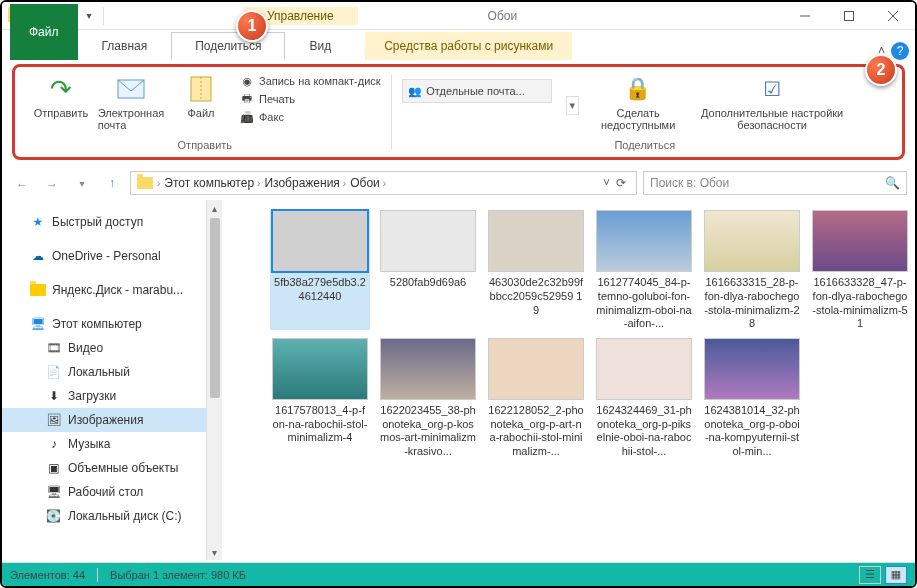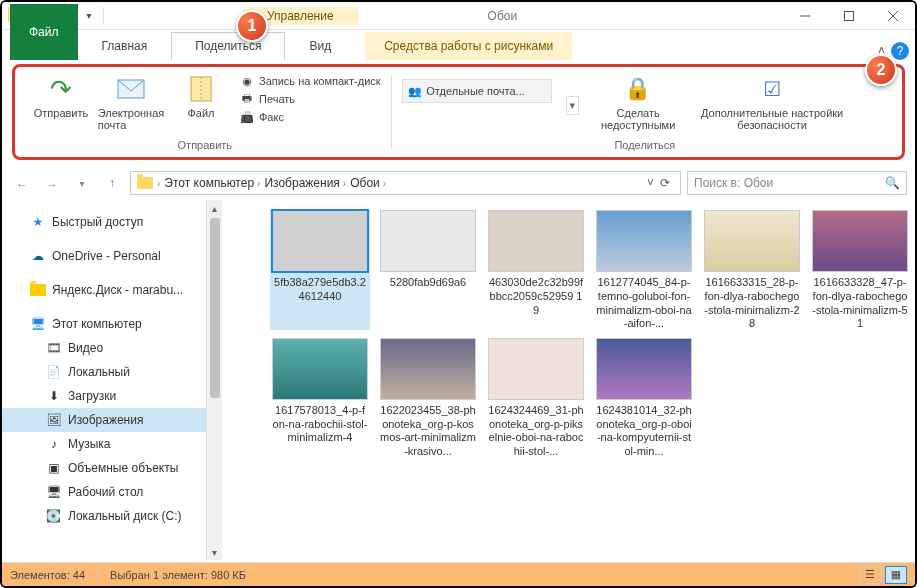--- a/index.html
+++ b/index.html
@@ -47,21 +47,21 @@
 .m2 { top: 52px; right: 18px; }
 
 
 .addrbar { height: 34px; display: flex; align-items: center; padding: 0 8px; gap: 6px; font-size: 12px; }
 .navbtn { width: 24px; height: 24px; display: flex; align-items: center; justify-content: center; color: #888; }
 .navbtn.enabled { color: #1e88e5; }
 .addr-path { flex: 1; height: 24px; border: 1px solid #ccc; display: flex; align-items: center; padding: 0 6px; gap: 4px; }
 .addr-seg { display: flex; align-items: center; gap: 3px; color: #333; }
 .addr-chev { color: #888; font-size: 10px; }
 .addr-actions { display: flex; gap: 6px; color: #666; padding: 0 4px; }
-.searchbox { width: 220px; height: 24px; border: 1px solid #ccc; display: flex; align-items: center; padding: 0 6px; color: #888; gap: 6px; }
+.searchbox { width: 264px; height: 24px; border: 1px solid #ccc; display: flex; align-items: center; padding: 0 6px; color: #888; gap: 6px; }
 
 
 .main { display: flex; height: 360px; }
 .nav { width: 220px; border-right: 0; overflow: hidden; font-size: 12px; padding: 10px 0; position: relative; }
 .nav-item { display: flex; align-items: center; gap: 6px; padding: 4px 10px 4px 28px; color: #333; }
 .nav-item.selected { background: #cde6f7; }
 .nav-item.sub { padding-left: 44px; }
 .nav-sep { height: 10px; }
 .nav-icon { width: 16px; height: 16px; display: flex; align-items: center; justify-content: center; }
 .nav-sb { position: absolute; right: 0; top: 0; bottom: 0; width: 16px; background: #f0f0f0; border-left: 1px solid #e0e0e0; display: flex; flex-direction: column; align-items: center; }
@@ -70,21 +70,21 @@
 
 .content { flex: 1; overflow: hidden; padding: 10px 4px 0 4px; position: relative; }
 .grid { display: flex; flex-wrap: wrap; gap: 8px 8px; align-content: flex-start; margin-left: 44px; }
 .item { width: 100px; display: flex; flex-direction: column; align-items: center; font-size: 11px; color: #333; }
 .item.selected .thumb { outline: 2px solid #1e88e5; outline-offset: -1px; background: #d0d0d0; }
 .item.selected { background: #cde6f7; }
 .thumb { width: 96px; height: 62px; background: #ddd; border: 1px solid #ccc; margin-bottom: 4px; }
 .item .label { text-align: center; line-height: 1.25; max-height: 4.9em; overflow: hidden; word-break: break-all; padding: 0 2px; }
 
 
-.status { position: absolute; bottom: 0; left: 0; right: 0; height: 24px; border-top: 1px solid #ddd; background: #fdba74; display: flex; align-items: center; font-size: 11px; color: #444; padding: 0 8px; gap: 6px; }
+.status { position: absolute; bottom: 0; left: 0; right: 0; height: 24px; border-top: 1px solid #ddd; background: #14b8a6; display: flex; align-items: center; font-size: 11px; color: #444; padding: 0 8px; gap: 6px; }
 .status-sep { width: 1px; height: 14px; background: #ccc; margin: 0 6px; }
 .status .views { margin-left: auto; display: flex; gap: 4px; }
 .view-btn { width: 22px; height: 18px; border: 1px solid #ccc; display: flex; align-items: center; justify-content: center; }
 .view-btn.active { background: #cde6f7; border-color: #1e88e5; }
 
 
 .t1 { background: linear-gradient(#2b3a4a,#556); }
 .t2 { background: #e8e8e8; }
 .t3 { background: #d9d2c5; }
 .t4 { background: linear-gradient(#6a9ed4,#bcd); }
@@ -342,20 +342,24 @@
         </div>
         <div class="item">
           <div class="thumb t7"></div>
           <div class="label">1617578013_4-p-fon-na-rabochii-stol-minimalizm-4</div>
         </div>
         <div class="item">
           <div class="thumb t9"></div>
           <div class="label">1622023455_38-phonoteka_org-p-kosmos-art-minimalizm-krasivo...</div>
         </div>
         <div class="item">
+          <div class="thumb t10"></div>
+          <div class="label">1622128052_2-phonoteka_org-p-art-na-rabochii-stol-minimalizm-...</div>
+        </div>
+        <div class="item">
           <div class="thumb t11"></div>
           <div class="label">1624324469_31-phonoteka_org-p-pikselnie-oboi-na-rabochii-stol-...</div>
         </div>
         <div class="item">
           <div class="thumb t12"></div>
           <div class="label">1624381014_32-phonoteka_org-p-oboi-na-kompyuternii-stol-min...</div>
         </div>
       </div>
   </div>
 </div>

